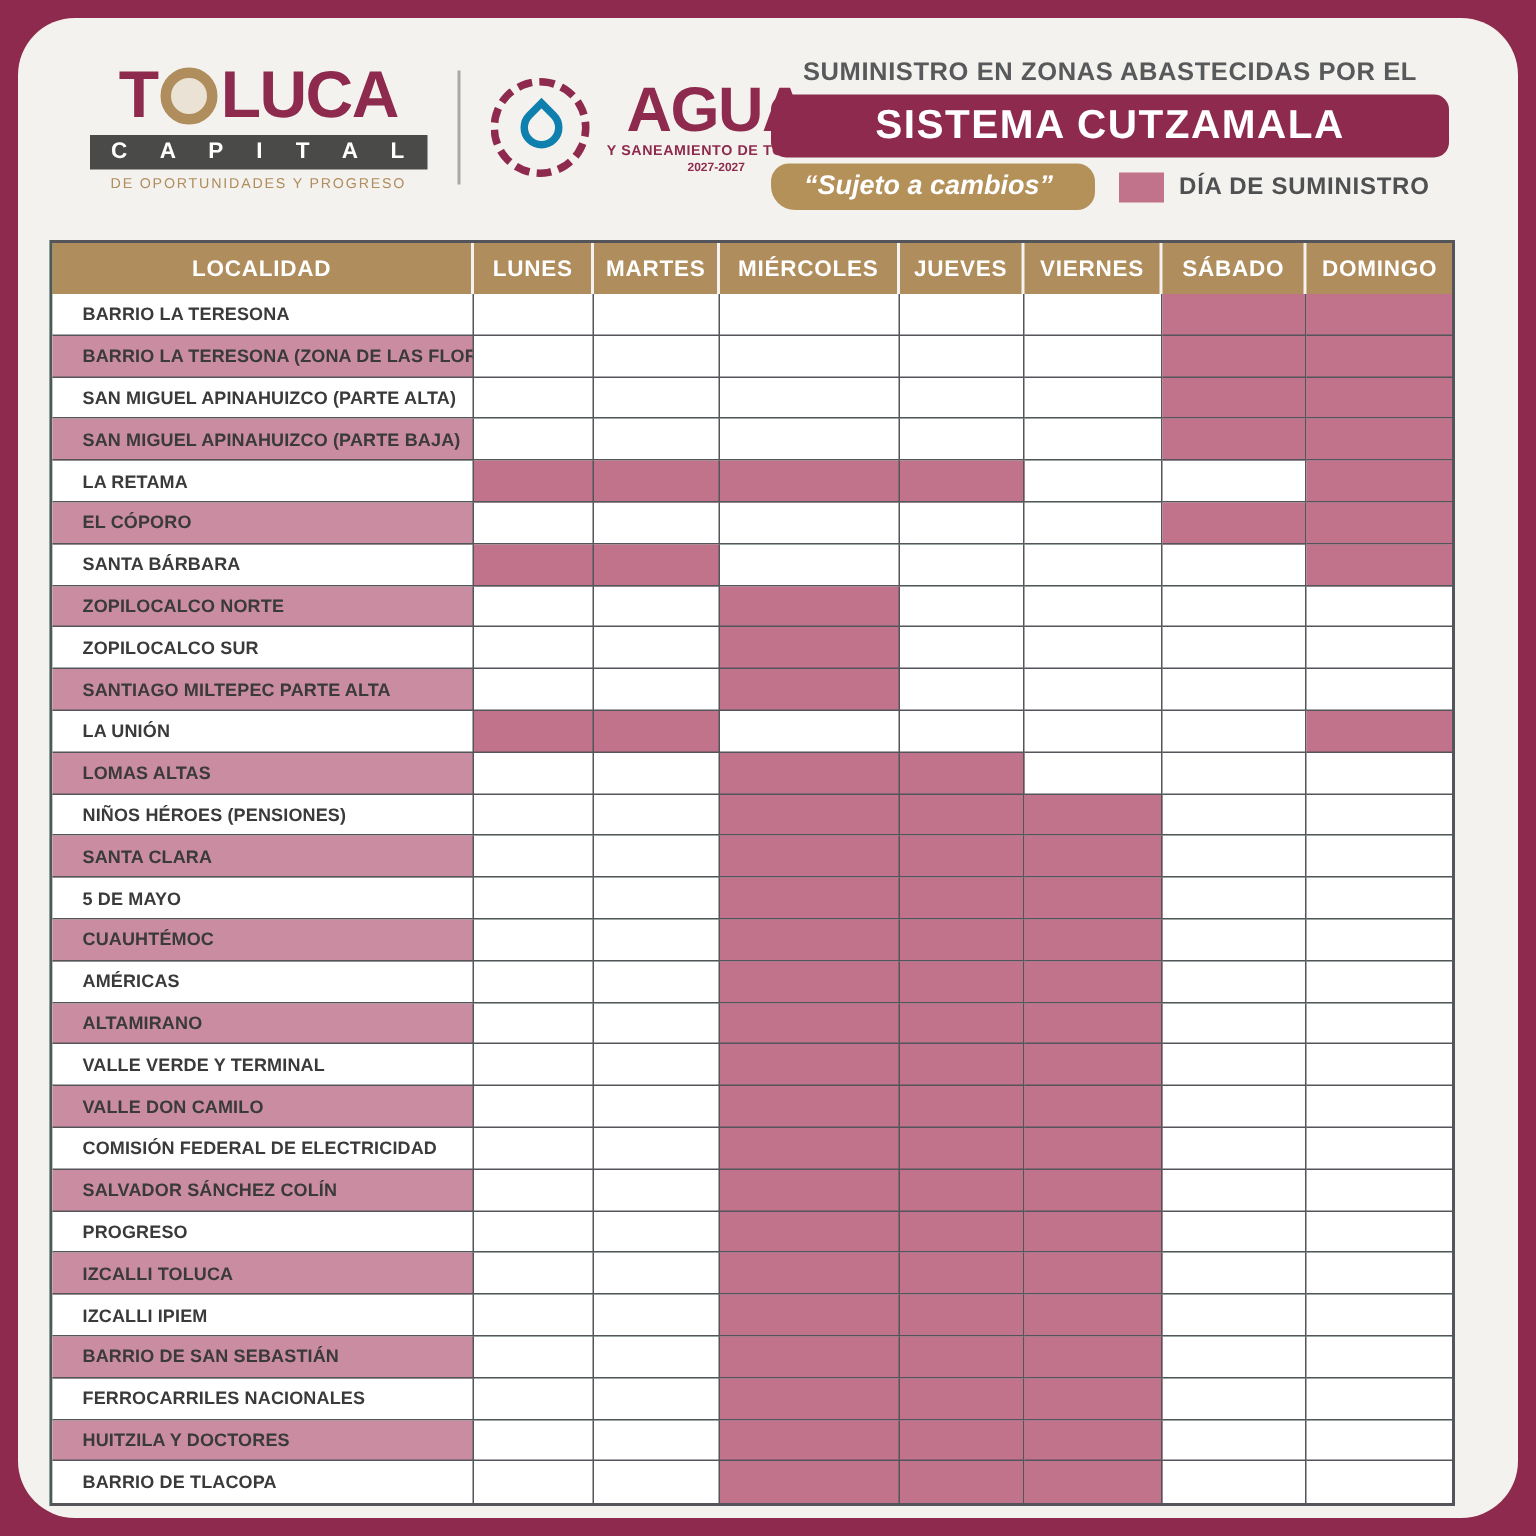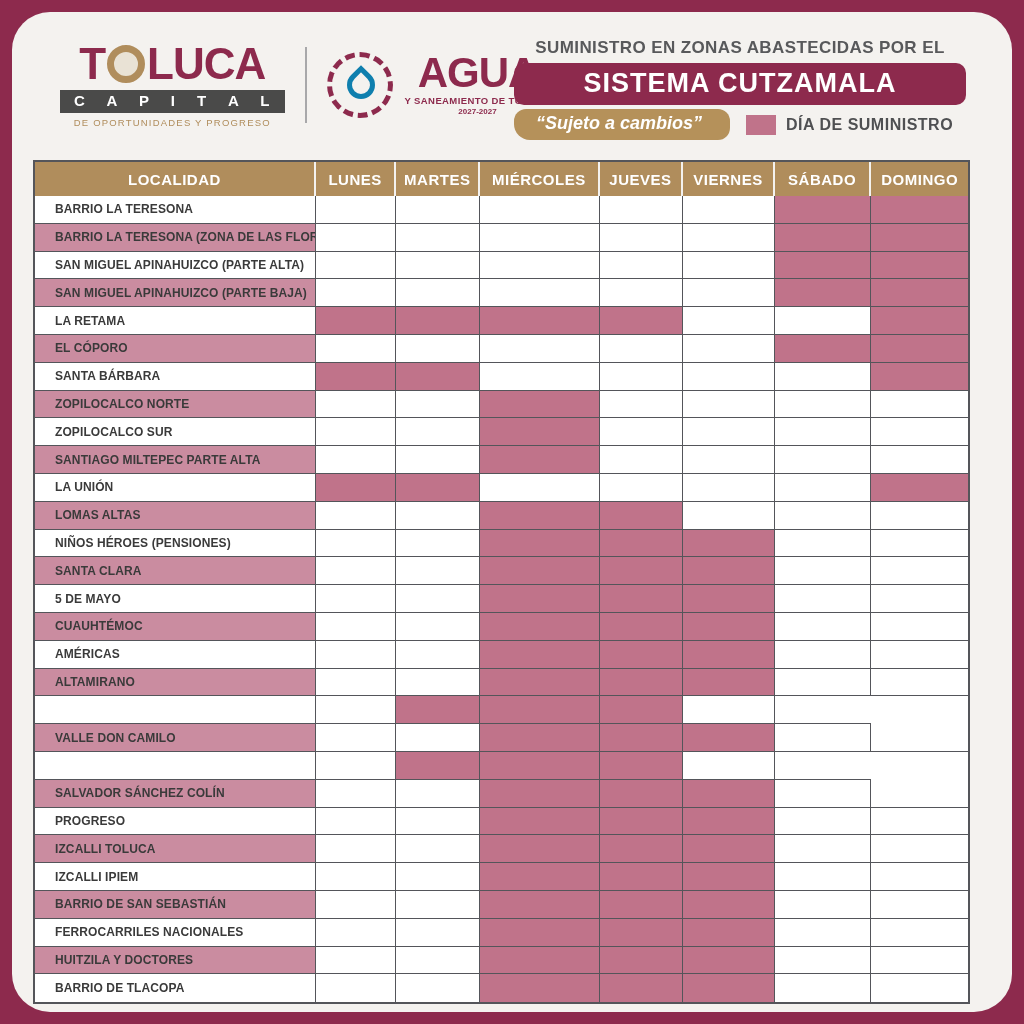--- a/index.html
+++ b/index.html
@@ -336,39 +336,41 @@
           <div class="cell loc">ALTAMIRANO</div>
           <div class="cell day"></div>
           <div class="cell day"></div>
           <div class="cell day filled"></div>
           <div class="cell day filled"></div>
           <div class="cell day filled"></div>
           <div class="cell day"></div>
           <div class="cell day"></div>
         </div>
         <div class="grid-row trow">
+          <div class="cell loc">VALLE VERDE Y TERMINAL</div>
           <div class="cell day"></div>
           <div class="cell day"></div>
           <div class="cell day filled"></div>
           <div class="cell day filled"></div>
           <div class="cell day filled"></div>
           <div class="cell day"></div>
           <div class="cell day"></div>
         </div>
         <div class="grid-row trow alt">
           <div class="cell loc">VALLE DON CAMILO</div>
           <div class="cell day"></div>
           <div class="cell day"></div>
           <div class="cell day filled"></div>
           <div class="cell day filled"></div>
           <div class="cell day filled"></div>
           <div class="cell day"></div>
           <div class="cell day"></div>
         </div>
         <div class="grid-row trow">
+          <div class="cell loc">COMISIÓN FEDERAL DE ELECTRICIDAD</div>
           <div class="cell day"></div>
           <div class="cell day"></div>
           <div class="cell day filled"></div>
           <div class="cell day filled"></div>
           <div class="cell day filled"></div>
           <div class="cell day"></div>
           <div class="cell day"></div>
         </div>
         <div class="grid-row trow alt">
           <div class="cell loc">SALVADOR SÁNCHEZ COLÍN</div>

